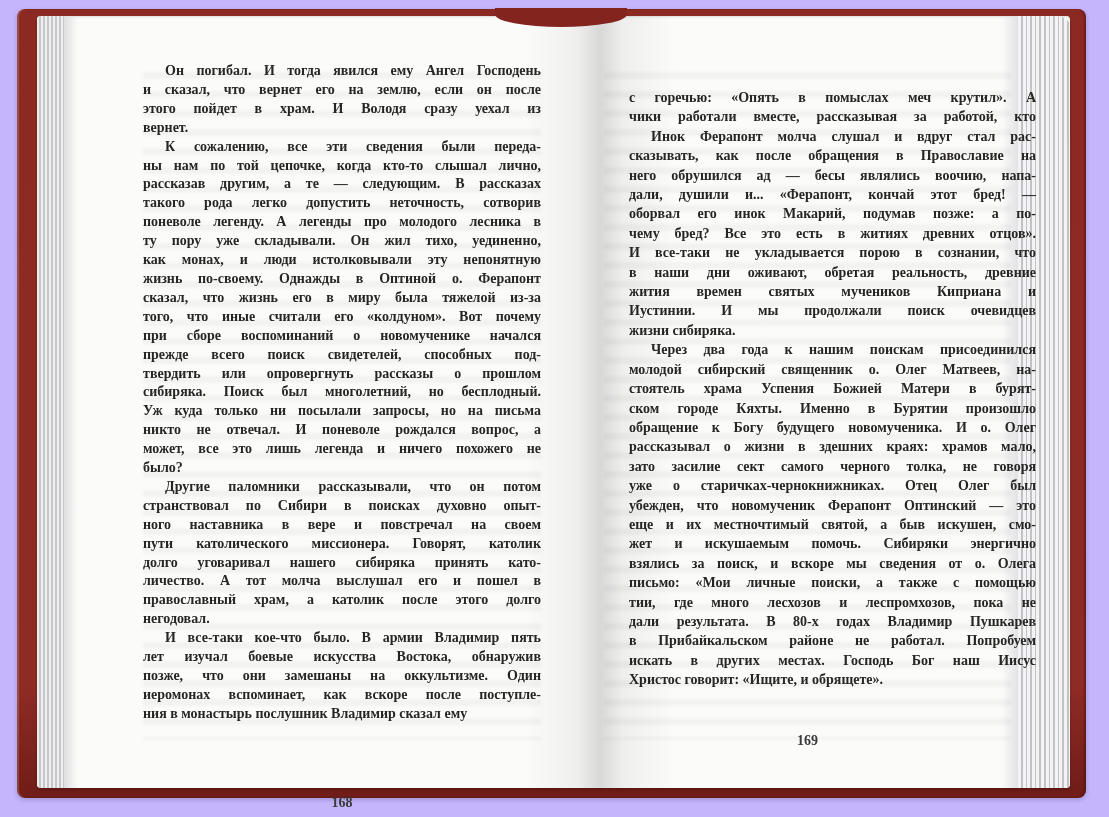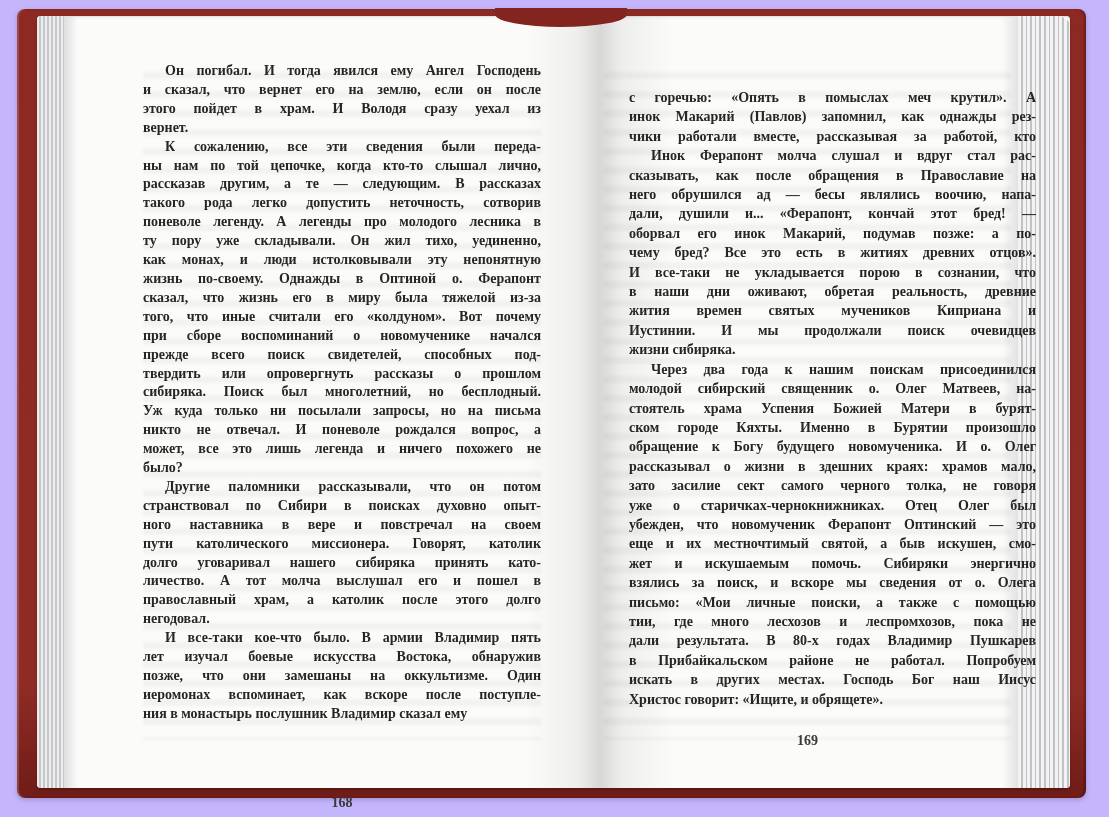--- a/index.html
+++ b/index.html
@@ -137,21 +137,20 @@
         <div class="line first">И все-таки кое-что было. В армии Владимир пять</div>
         <div class="line">лет изучал боевые искусства Востока, обнаружив</div>
         <div class="line">позже, что они замешаны на оккультизме. Один</div>
         <div class="line">иеромонах вспоминает, как вскоре после поступле-</div>
         <div class="line last">ния в монастырь послушник Владимир сказал ему</div>
       </div>
     </div>
   <div class="textblock right" id="right-text">
       <div class="para">
         <div class="line">с горечью: «Опять в помыслах меч крутил». А</div>
-        <div class="line">инок Макарий (Павлов) запомнил, как однажды рез-</div>
         <div class="line">чики работали вместе, рассказывая за работой, кто</div>
       </div>
       <div class="para">
         <div class="line first">Инок Ферапонт молча слушал и вдруг стал рас-</div>
         <div class="line">сказывать, как после обращения в Православие на</div>
         <div class="line">него обрушился ад — бесы являлись воочию, напа-</div>
         <div class="line">дали, душили и... «Ферапонт, кончай этот бред! —</div>
         <div class="line">оборвал его инок Макарий, подумав позже: а по-</div>
         <div class="line">чему бред? Все это есть в житиях древних отцов».</div>
         <div class="line">И все-таки не укладывается порою в сознании, что</div>

